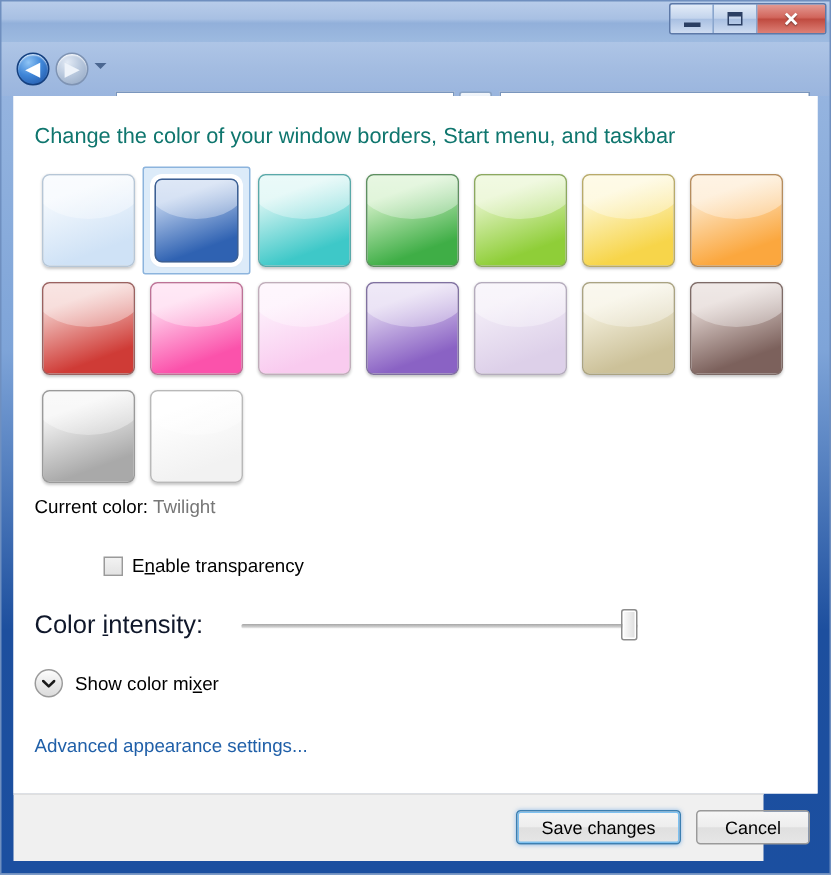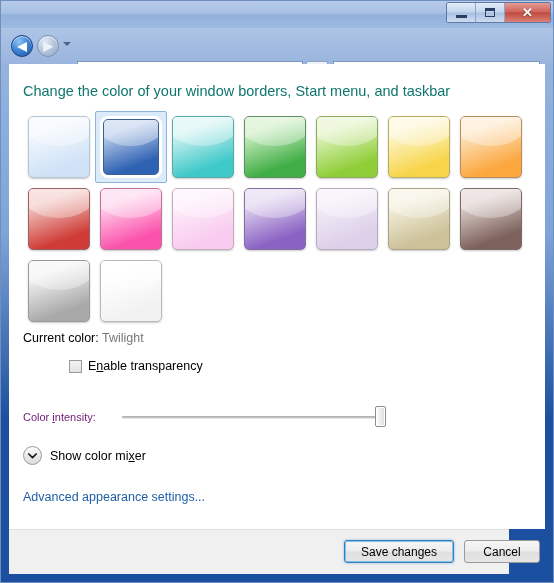--- a/index.html
+++ b/index.html
@@ -190,38 +190,38 @@
 
   
   #current-color {
     position: absolute; left: 13px; top: 266px;
     font-size: 12.5px; color: #000000;
   }
   #current-color-value { color: #777777; }
 
   
   #transparency-row {
-    position: absolute; left: 13px; top: 294px;
+    position: absolute; left: 13px; top: 305px;
     display: flex; align-items: center; cursor: default; padding-left: 46px;
   }
   .checkbox {
     width: 13px; height: 13px; flex: none;
     border: 1px solid #9a9a9a;
     background: linear-gradient(180deg,#f2f2f2 0%,#e3e3e3 100%);
     margin-right: 6px;
   }
   #transparency-label { font-size: 12.5px; color: #000000; }
   .akey { text-decoration: underline; }
 
   
   #intensity-row {
     position: absolute; left: 13px; top: 341px;
     display: flex; align-items: center;
   }
-  #intensity-label { font-size: 11px; color: #701a75; white-space: nowrap; }
+  #intensity-label { font-size: 17px; color: #0f172a; white-space: nowrap; }
   #slider-track-wrap {
     position: relative; margin-left: 26px;
     width: 264px; height: 22px;
     cursor: default;
   }
   #slider-track {
     position: absolute; left: 0; top: 10px;
     width: 264px; height: 3px;
     background: linear-gradient(180deg,#a6a6a6 0%,#c8c8c8 55%,#f2f2f2 100%);
     border-radius: 1px;

